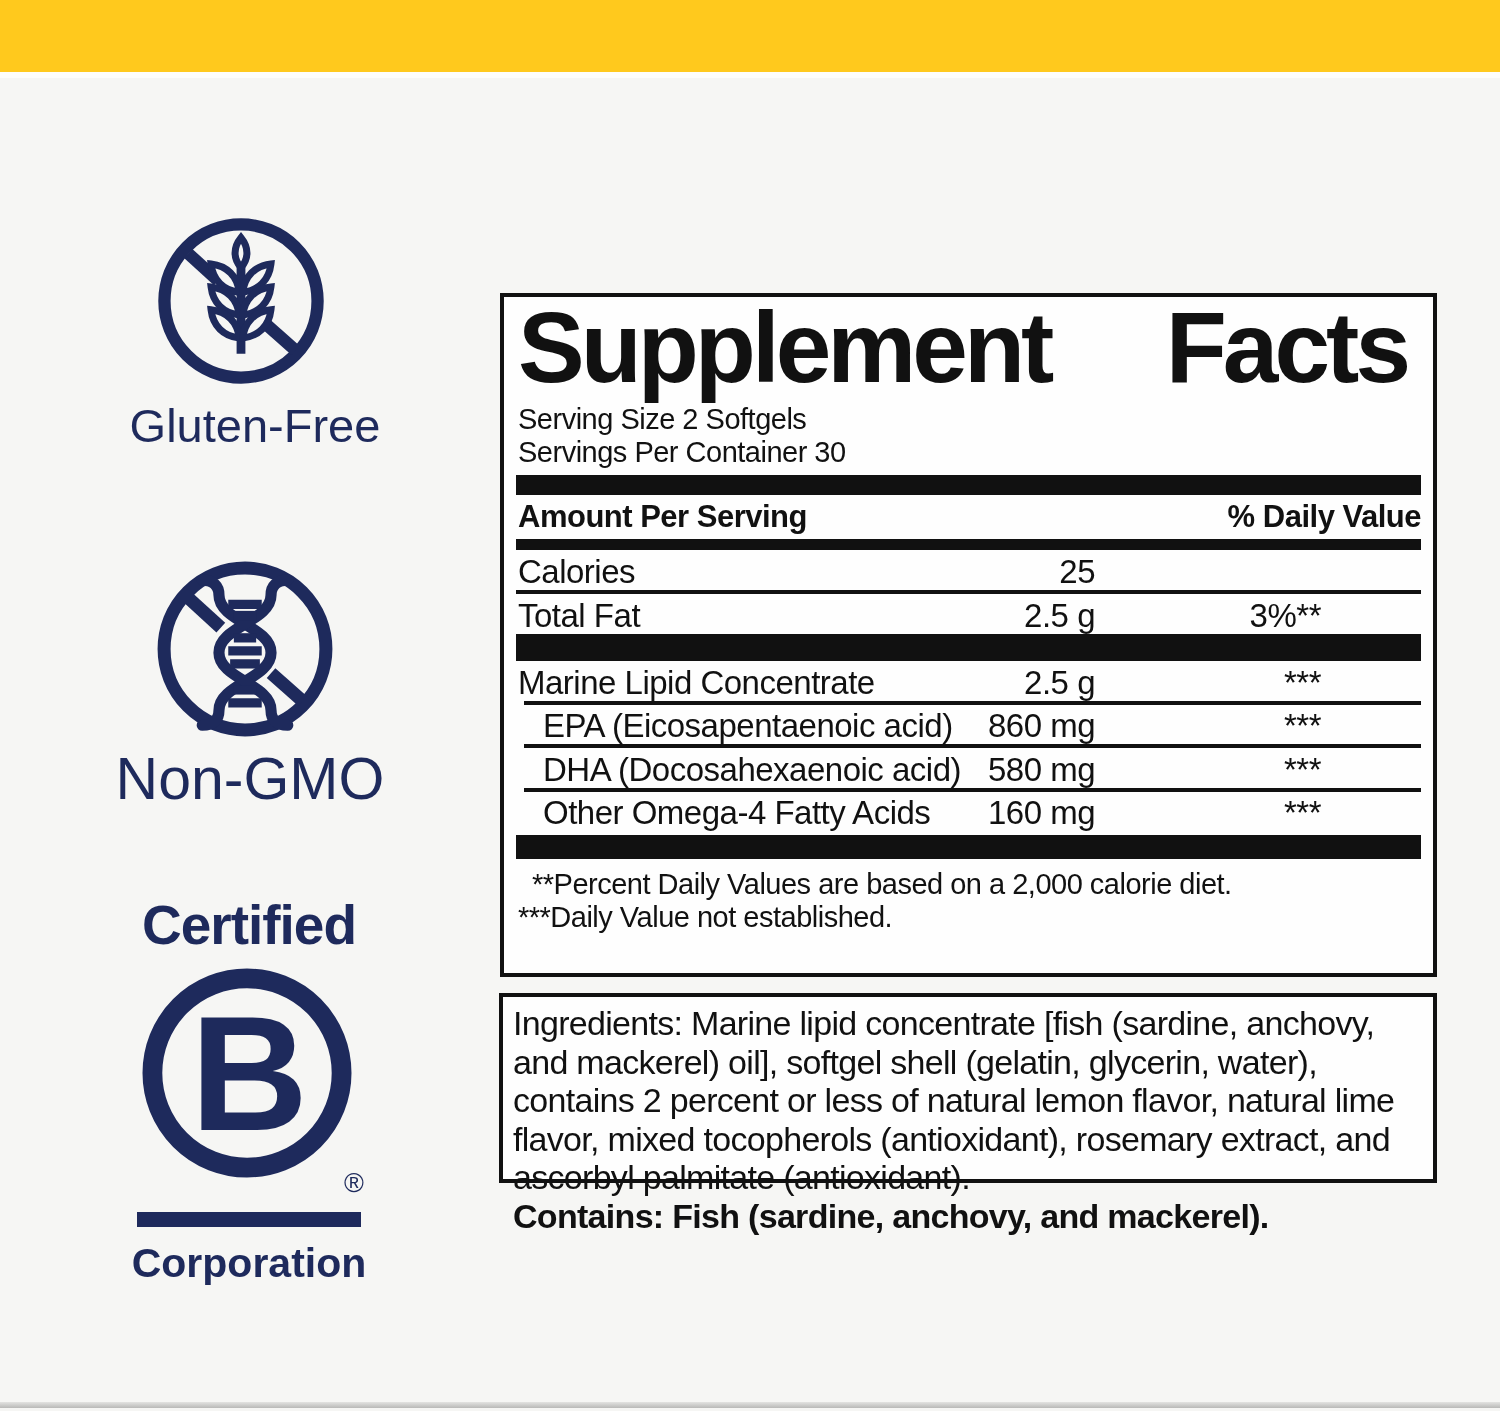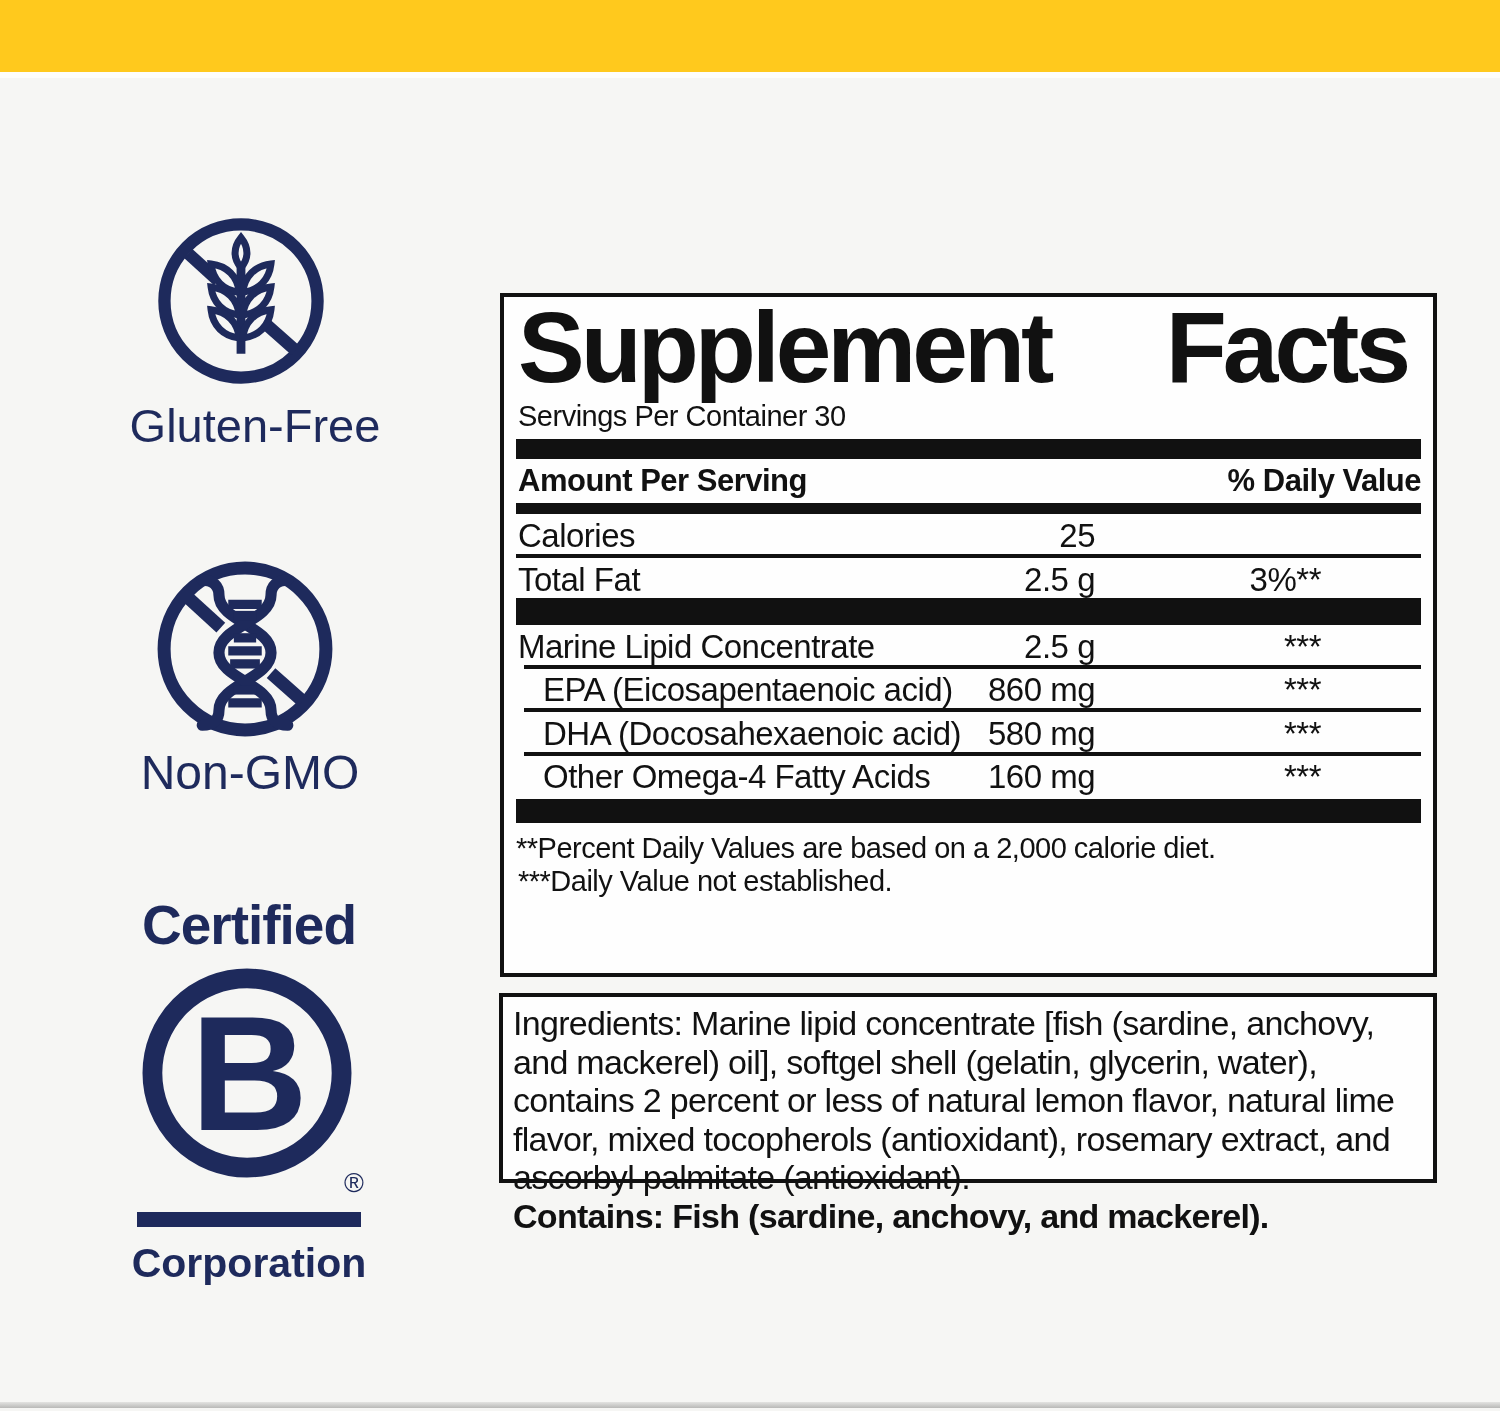--- a/index.html
+++ b/index.html
@@ -20,21 +20,21 @@
   }
   
   .top-bar{position:absolute;left:0;top:0;width:1500px;height:72px;background:var(--yellow);}
   .top-bar-fade{position:absolute;left:0;top:72px;width:1500px;height:6px;background:#fdfdfb;}
   .bottom-edge{position:absolute;left:0;top:1402px;width:1500px;height:6px;
     background:linear-gradient(180deg,#e3e3e1,#b9b9b7);}
   
   .badge-svg{position:absolute;}
   .badge-label{position:absolute;color:var(--navy);text-align:center;letter-spacing:0;}
   #gluten-label{left:70px;top:398px;width:370px;font-size:47px;}
-  #gmo-label{left:65px;top:745px;width:370px;font-size:48px;}
+  #gmo-label{left:65px;top:745px;width:370px;font-size:59px;}
   #certified-label{left:60px;top:893px;width:378px;font-size:55px;font-weight:bold;letter-spacing:-1px;}
   #corp-label{left:60px;top:1240px;width:378px;font-size:41px;font-weight:bold;}
   #bcorp-reg{position:absolute;left:344px;top:1168px;font-size:27px;color:var(--navy);}
   .bcorp-bar{position:absolute;left:137px;top:1212px;width:224px;height:15px;background:var(--navy);}
   
   .sf-panel{
     position:absolute;left:500px;top:293px;width:937px;height:684px;
     background:var(--panel-bg);border:4px solid var(--ink);
     padding:0 12px;overflow:hidden;
   }
@@ -57,21 +57,21 @@
   #sf-rows-main .sf-row{height:44px;}
   #sf-rows-omega .sf-row{height:43.5px;}
   .sf-name{position:absolute;left:2px;top:50%;transform:translateY(-50%);white-space:nowrap;}
   .sf-row.indent .sf-name{left:27px;}
   .sf-amount{position:absolute;right:326px;top:50%;transform:translateY(-50%);white-space:nowrap;}
   .sf-dv{position:absolute;right:100px;top:50%;transform:translateY(-50%);white-space:nowrap;}
   .sf-row.sep-full::after,.sf-row.sep-indent::after{
     content:"";position:absolute;left:0;right:0;bottom:0;height:4px;background:var(--ink);}
   .sf-row.sep-indent::after{left:8px;}
   .sf-foot{font-size:29px;line-height:33px;letter-spacing:-0.5px;padding-top:9px;}
-  .sf-foot .f1{display:block;}
+  .sf-foot .f1{display:block;margin-left:16px;}
   .sf-foot .f2{display:block;margin-left:2px;}
   
   .ing-box{
     position:absolute;left:499px;top:993px;width:938px;height:190px;
     background:var(--panel-bg);border:4px solid var(--ink);
     padding:7px 12px 6px 10px;
     font-size:34px;line-height:38.5px;letter-spacing:-0.7px;
   }
   .ing-box .contains{display:block;font-weight:bold;}
   .icon-stroke{stroke:var(--navy);fill:none;}
@@ -121,20 +121,21 @@
 </svg>
 <span id="bcorp-reg">®</span>
 <div class="bcorp-bar"></div>
 <div class="badge-label" id="corp-label">Corporation</div>
 
 <div class="sf-panel">
   <div class="sf-title">
     <span class="w1">Supplement</span>
     <span class="w2">Facts</span>
   </div>
+  <div class="sf-serving">Serving Size 2 Softgels</div>
   <div class="sf-serving" style="margin-top:0;">Servings Per Container 30</div>
 
   <div class="bar bar-thick1"></div>
 
   <div class="sf-headrow">
     <span class="h-left">Amount Per Serving</span>
     <span class="h-right">% Daily Value</span>
   </div>
   <div class="bar bar-thin"></div>
 

